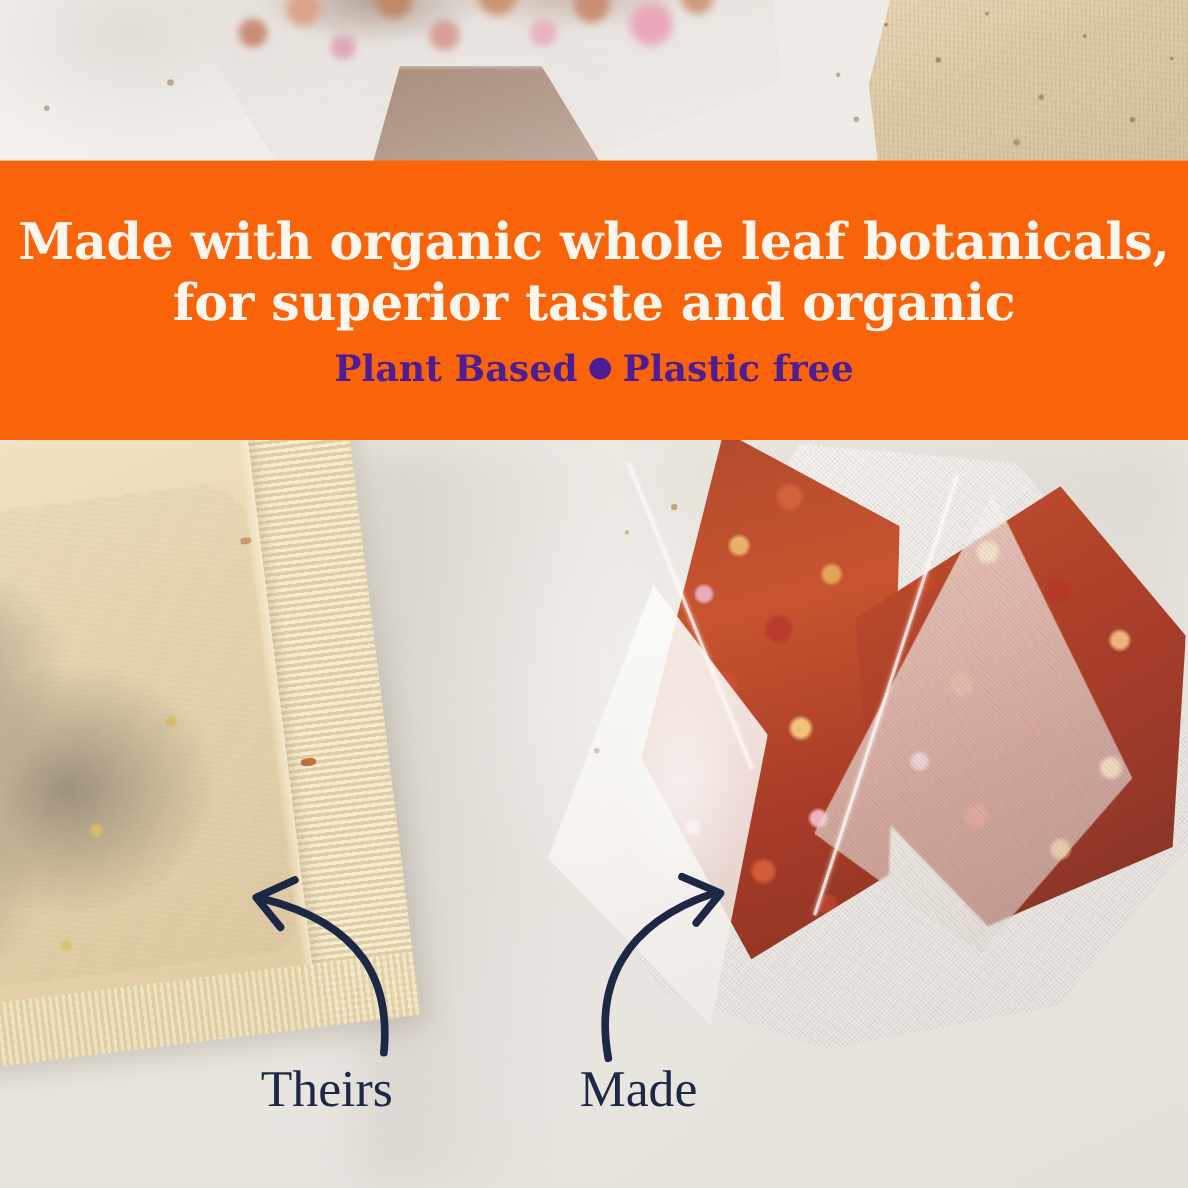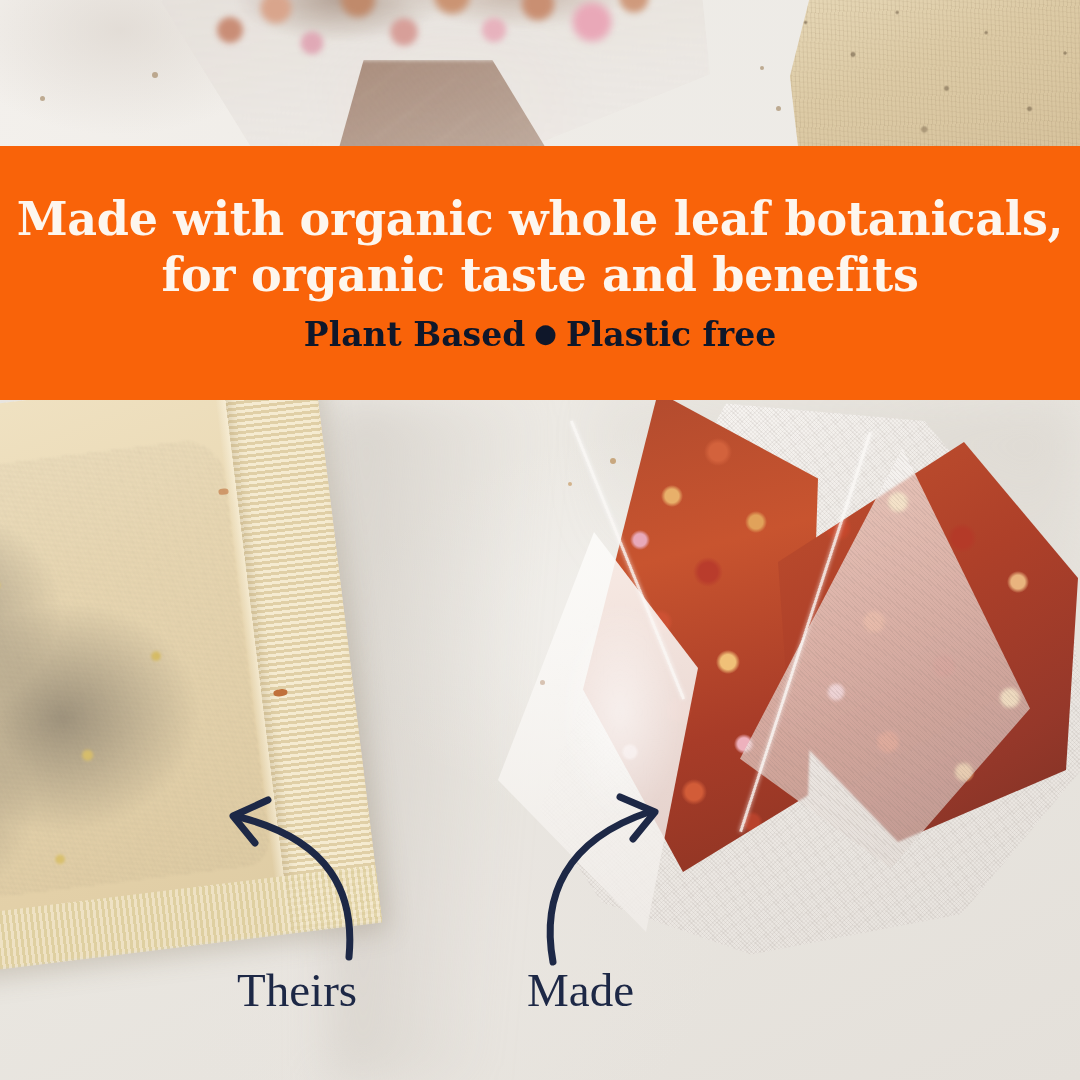--- a/index.html
+++ b/index.html
@@ -102,21 +102,21 @@
     font-size:46px;
     line-height:56px;
     text-align:center;
     letter-spacing:-.3px;
     margin:0;
     padding:0 14px;
     white-space:nowrap;
   }
   .headline .l2{display:block;}
   .subline{
-    color:#0f172a;
+    color:#4c1d95;
     font-family:"DejaVu Serif", serif;
     font-weight:700;
     font-size:33px;
     line-height:40px;
     text-align:center;
     margin:12px 0 0 0;
     white-space:nowrap;
   }
   .dot{display:inline-block;margin:0 9px;position:relative;top:-4px;font-size:26px;line-height:1;}
 
@@ -295,21 +295,21 @@
     <div class="top-paperbag"></div>
     <div class="top-speck" style="left:40px;top:96px;width:5px;height:5px;"></div>
     <div class="top-speck" style="left:152px;top:72px;width:6px;height:6px;"></div>
     <div class="top-speck" style="left:760px;top:66px;width:4px;height:4px;"></div>
     <div class="top-speck" style="left:776px;top:106px;width:5px;height:5px;"></div>
   </div>
 
   <div class="banner">
     <div class="headline">
       <span>Made with organic whole leaf botanicals,</span>
-      <span class="l2">for organic taste and benefits</span>
+      <span class="l2">for superior taste and organic</span>
     </div>
     <div class="subline">
       <span>Plant Based</span><span class="dot">●</span><span>Plastic free</span>
     </div>
   </div>
 
   <div class="photo-bottom">
     <div class="floor-shade"></div>
     <div class="floor-shade2"></div>
 

